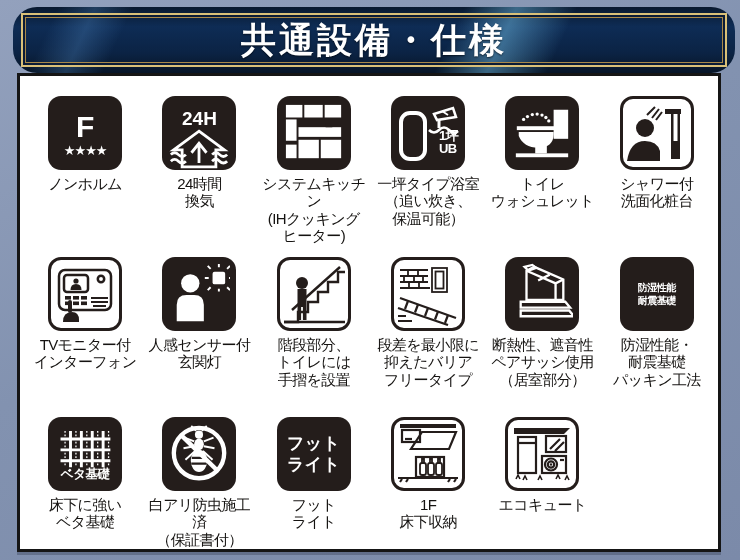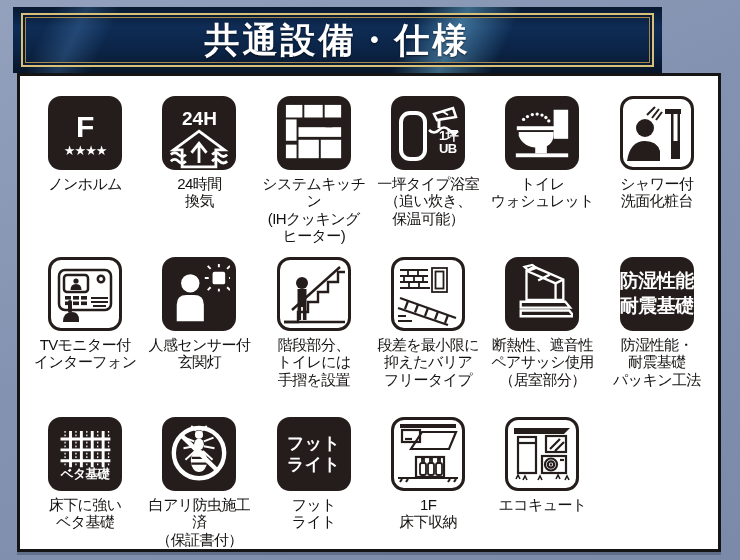--- a/index.html
+++ b/index.html
@@ -6,25 +6,26 @@
   body{
     width:740px;height:560px;overflow:hidden;
     font-family:"Liberation Sans","DejaVu Sans",sans-serif;
     background:linear-gradient(155deg,#93a1bd 0%,#8292b0 45%,#7b8aa9 100%);
     position:relative;
   }
   .stage{position:absolute;inset:0;}
 
   
   .banner{
-    position:absolute;left:13px;top:7px;width:649px;height:66px;
+    position:absolute;left:13px;top:7px;width:722px;height:66px;
     background:
       linear-gradient(115deg,rgba(255,255,255,0) 60%,rgba(120,200,240,.45) 67%,rgba(255,255,255,0) 75%),
       linear-gradient(115deg,rgba(255,255,255,0) 6%,rgba(90,150,210,.28) 11%,rgba(255,255,255,0) 16%),
       linear-gradient(180deg,#09192f 0%,#0e2c55 30%,#0b2344 70%,#071527 100%);
+    border-radius: 24px;
   }
   .banner-frame{
     position:absolute;left:8px;right:8px;top:6px;bottom:6px;
     border:2px solid #d9c078;
     box-shadow:inset 0 0 0 2px #0a1b36,inset 0 0 0 3px #a8894a;
     display:flex;align-items:center;justify-content:center;
     background:
       linear-gradient(115deg,rgba(255,255,255,0) 58%,rgba(130,205,240,.40) 66%,rgba(255,255,255,0) 74%),
       linear-gradient(180deg,#0c2850 0%,#123identity 0%,#102d58 45%,#0a1f3e 100%);
   }
@@ -61,21 +62,21 @@
   .tile svg{display:block;}
 
   .f-main{color:#fff;font-size:30px;font-weight:900;line-height:1;margin-top:2px;}
   .f-stars{color:#fff;font-size:13px;letter-spacing:-1px;line-height:1;margin-top:2px;}
   .t24h{color:#fff;font-size:19px;font-weight:900;line-height:1;margin-top:13px;}
   .ub-text{
     position:absolute;right:7px;bottom:14px;color:#fff;font-size:13px;
     font-weight:900;line-height:1.05;text-align:left;white-space:pre-line;letter-spacing:-0.5px;
   }
   .tile-text-2l{color:#fff;font-weight:900;text-align:center;white-space:pre-line;}
-  .txt-foundation{font-size:19px;line-height:1.3;letter-spacing:-0.5px;}
+  .txt-foundation{font-size:10px;line-height:1.3;letter-spacing:-0.5px;}
   .txt-footlight{font-size:17px;line-height:1.25;letter-spacing:0.5px;}
   .slab-label{color:#fff;font-size:12.5px;font-weight:900;line-height:1;margin-top:-2px;letter-spacing:-0.5px;}
 </style>
 </head>
 <body>
 
 <div class="stage">
 
   <div class="banner">
     <div class="banner-frame">

